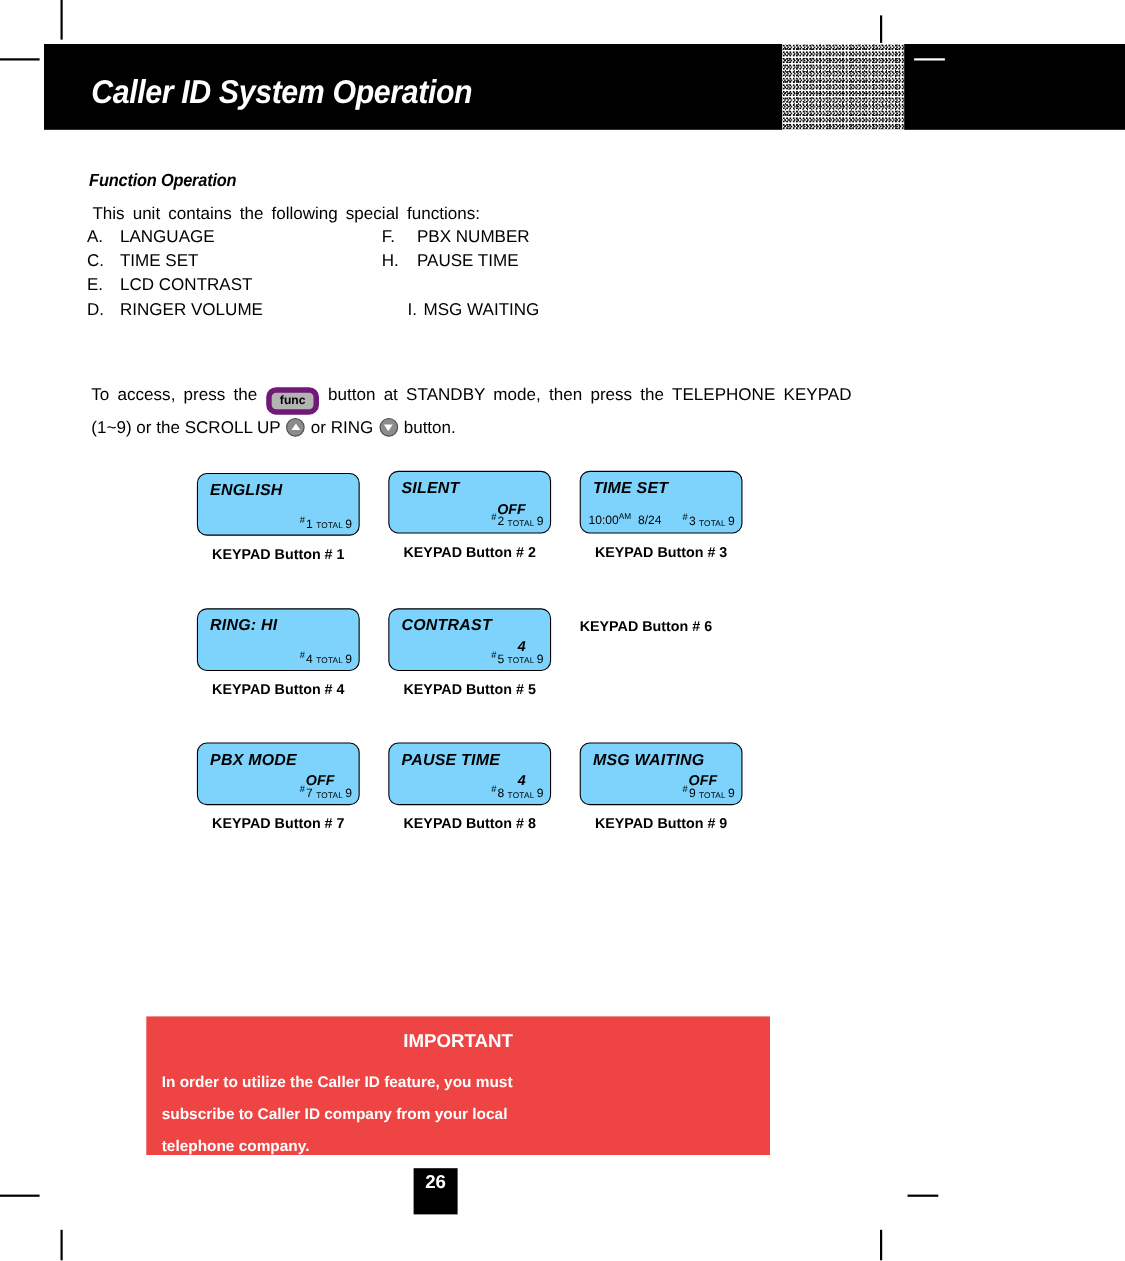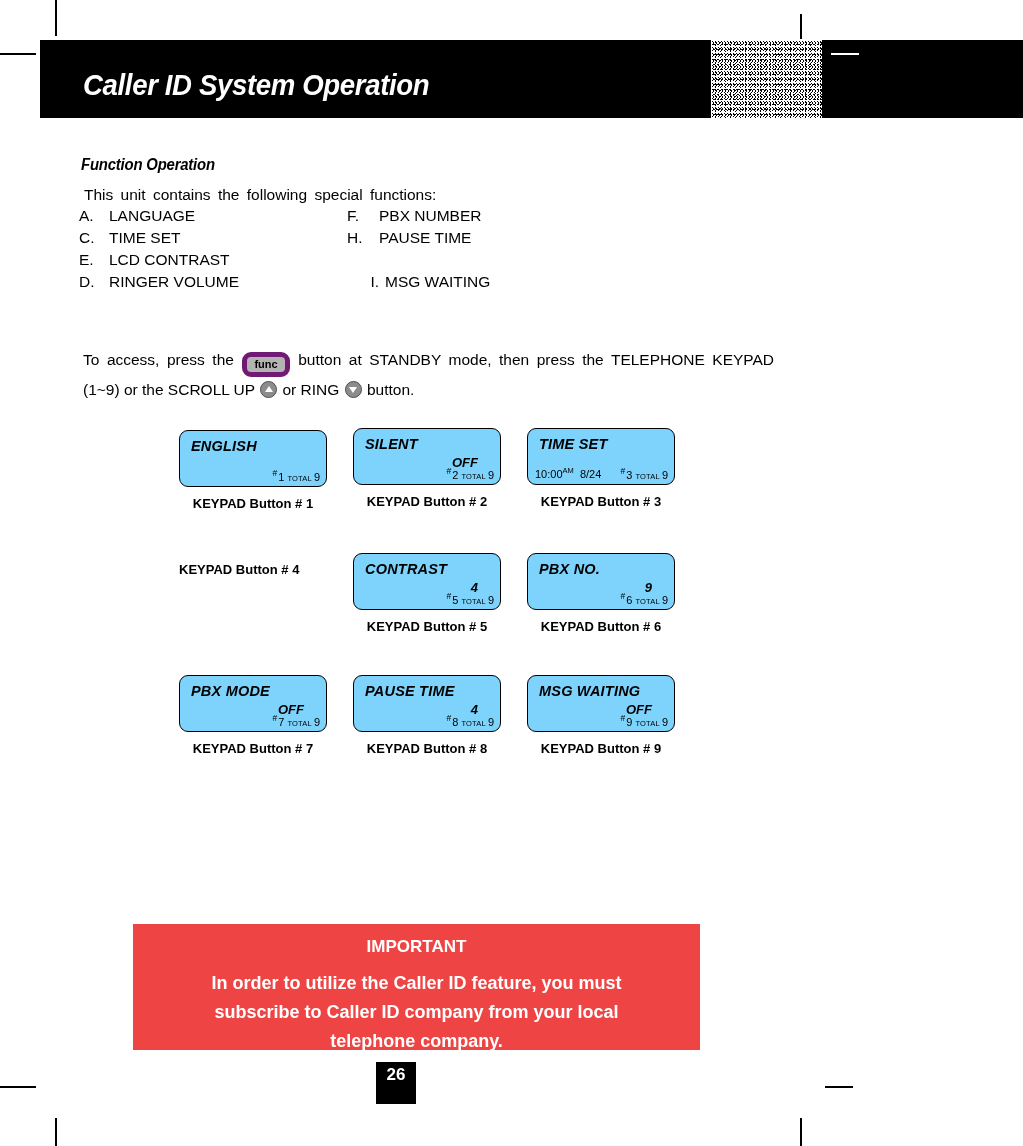--- a/index.html
+++ b/index.html
@@ -248,22 +248,22 @@
     color: #ffffff;
     box-sizing: border-box;
   }
   .important-heading {
     text-align: center;
     font-size: 17px;
     font-weight: bold;
     margin-top: 13px;
   }
   .important-body {
-    text-align: center;
-    font-size: 18px;
+    text-align: left;
+    font-size: 14px;
     font-weight: bold;
     line-height: 29px;
     margin-top: 12px;
     padding: 0 14px;
   }
 
   
   .page-num {
     position: absolute;
     left: 376px;
@@ -370,38 +370,38 @@
   <div class="lcd-cell" style="left:527px; top:428px;">
     <div class="lcd-box">
       <div class="lcd-title">TIME SET</div>
       <div class="lcd-value"></div>
       <div class="lcd-footer"><span class="clock"><span>10:00</span><span class="sup">AM</span>&nbsp;&nbsp;<span>8/24</span></span><span class="hash">#</span><span>3</span><span class="small">TOTAL</span><span>9</span></div>
     </div>
     <div class="lcd-caption">KEYPAD Button # 3</div>
   </div>
 
   <div class="lcd-cell" style="left:179px; top:553px;">
+    <div class="lcd-box">
+      <div class="lcd-title">RING: HI</div>
+      <div class="lcd-value"></div>
+      <div class="lcd-footer"><span class="hash">#</span><span>4</span><span class="small">TOTAL</span><span>9</span></div>
+    </div>
     <div class="lcd-caption">KEYPAD Button # 4</div>
   </div>
 
   <div class="lcd-cell" style="left:353px; top:553px;">
     <div class="lcd-box">
       <div class="lcd-title">CONTRAST</div>
       <div class="lcd-value">4</div>
       <div class="lcd-footer"><span class="hash">#</span><span>5</span><span class="small">TOTAL</span><span>9</span></div>
     </div>
     <div class="lcd-caption">KEYPAD Button # 5</div>
   </div>
 
   <div class="lcd-cell" style="left:527px; top:553px;">
-    <div class="lcd-box">
-      <div class="lcd-title">PBX NO.</div>
-      <div class="lcd-value">9</div>
-      <div class="lcd-footer"><span class="hash">#</span><span>6</span><span class="small">TOTAL</span><span>9</span></div>
-    </div>
     <div class="lcd-caption">KEYPAD Button # 6</div>
   </div>
 
   <div class="lcd-cell" style="left:179px; top:675px;">
     <div class="lcd-box">
       <div class="lcd-title">PBX MODE</div>
       <div class="lcd-value">OFF</div>
       <div class="lcd-footer"><span class="hash">#</span><span>7</span><span class="small">TOTAL</span><span>9</span></div>
     </div>
     <div class="lcd-caption">KEYPAD Button # 7</div>

